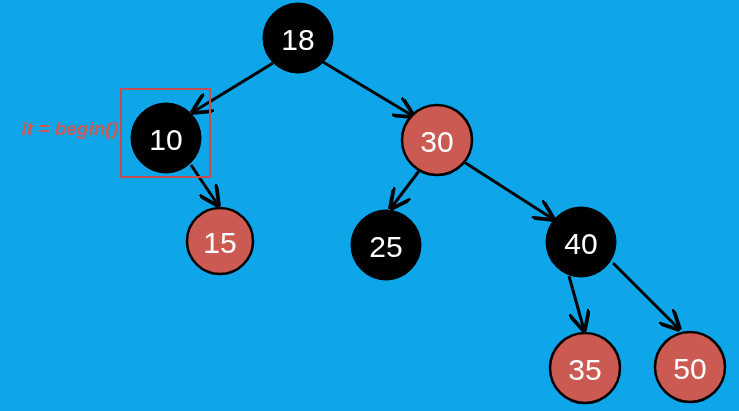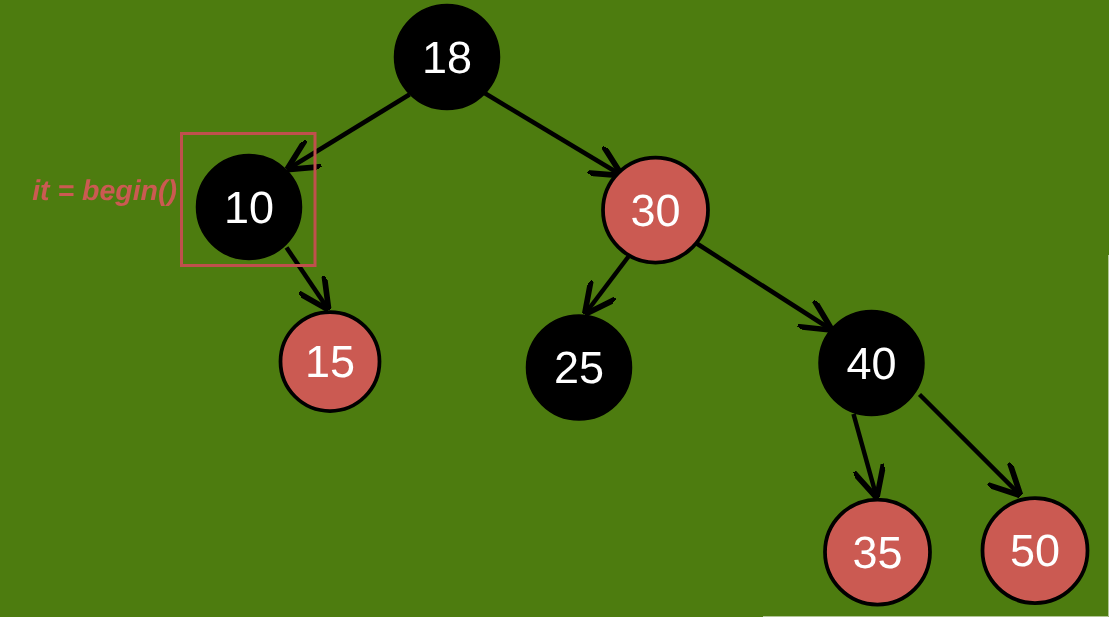--- a/index.html
+++ b/index.html
@@ -8,21 +8,21 @@
     padding: 0;
     background: #ffffff;
   }
   body {
     font-family: "Liberation Sans", sans-serif;
   }
   #canvas {
     position: relative;
     width: 739px;
     height: 411px;
-    background: #4d7c0f;
+    background: #0ea5e9;
     overflow: hidden;
   }
   #tree-svg {
     position: absolute;
     left: 0;
     top: 0;
     width: 739px;
     height: 411px;
   }
   .node-label-text {

